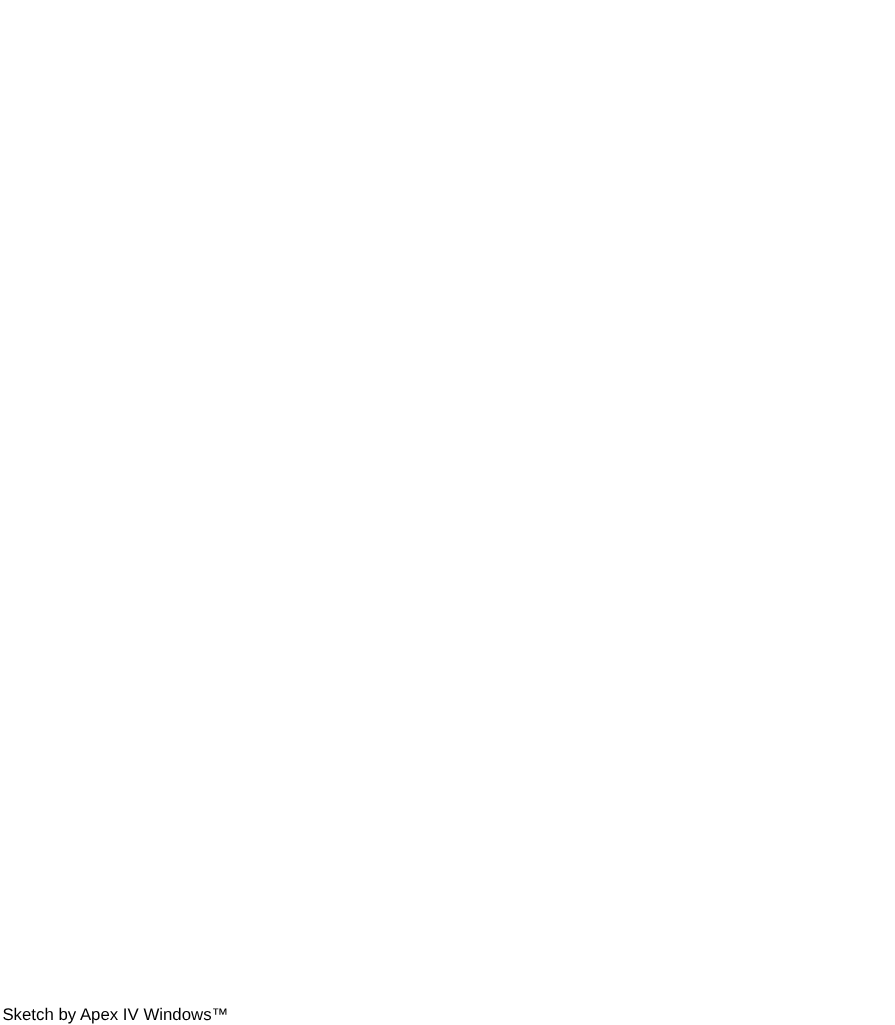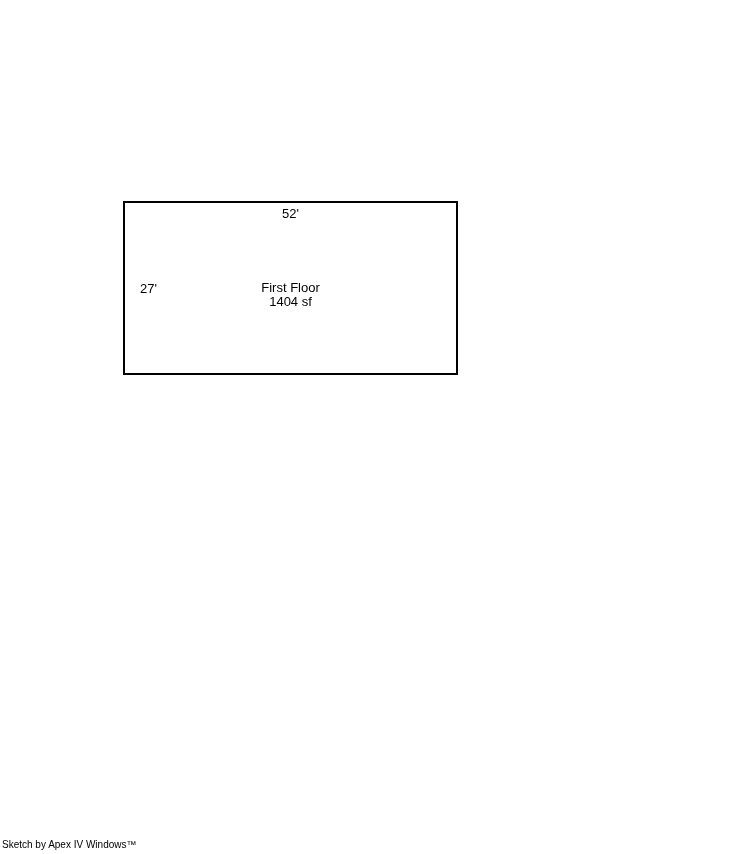--- a/index.html
+++ b/index.html
@@ -50,38 +50,26 @@
       left: 0;
       width: 100%;
       text-align: center;
       font-size: 13px;
       line-height: 14px;
     }
     .footer-credit {
       position: absolute;
       left: 2px;
       top: 839px;
-      font-size: 10px;
+      font-size: 14px;
       line-height: 12px;
       white-space: nowrap;
     }
   </style>
 </head>
 <body>
 
 <div class="page">
 
-  <div class="floorplan-rect">
-
-    <div class="dim-top">52'</div>
-
-    <div class="dim-left">27'</div>
-
-    <div class="area-block">
-      <div>First Floor</div>
-      <div>1404 sf</div>
-    </div>
-
-  </div>
 
   <div class="footer-credit">Sketch by Apex IV Windows™</div>
 
 </div>
 
 </body></html>

